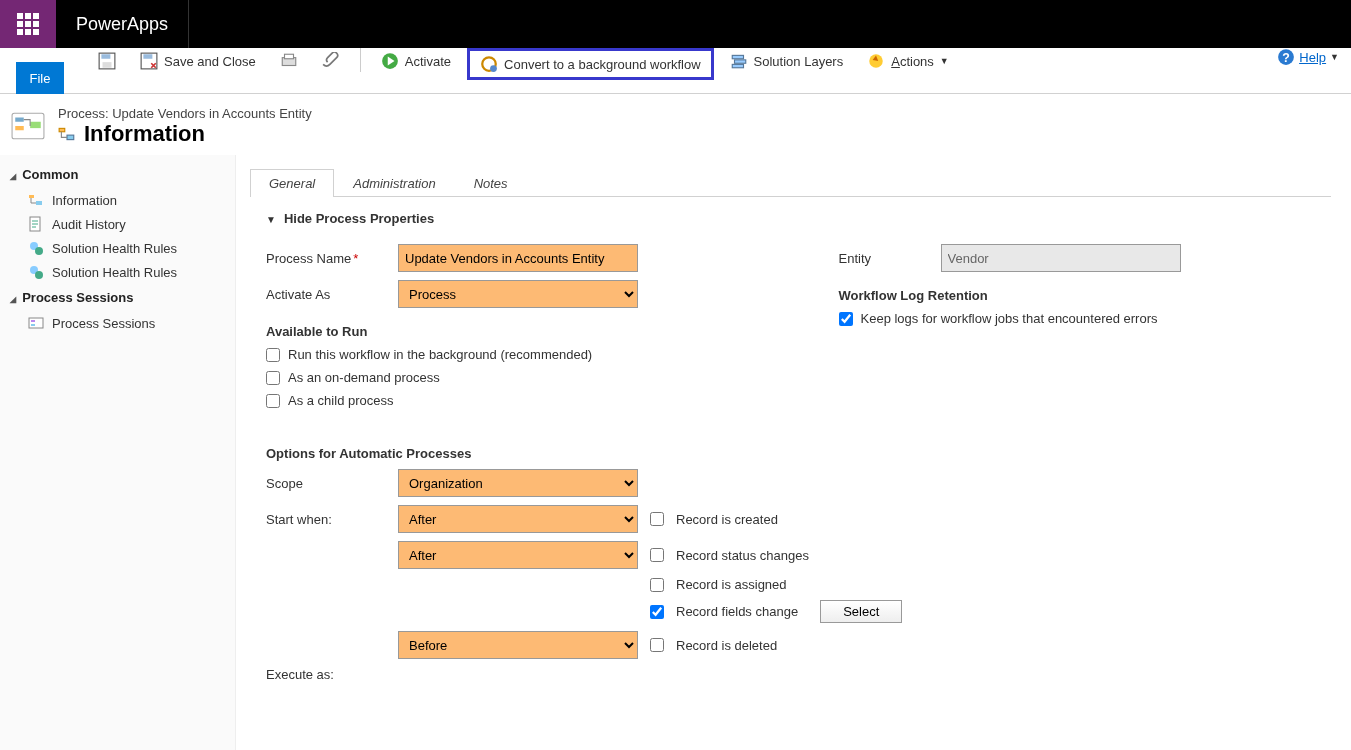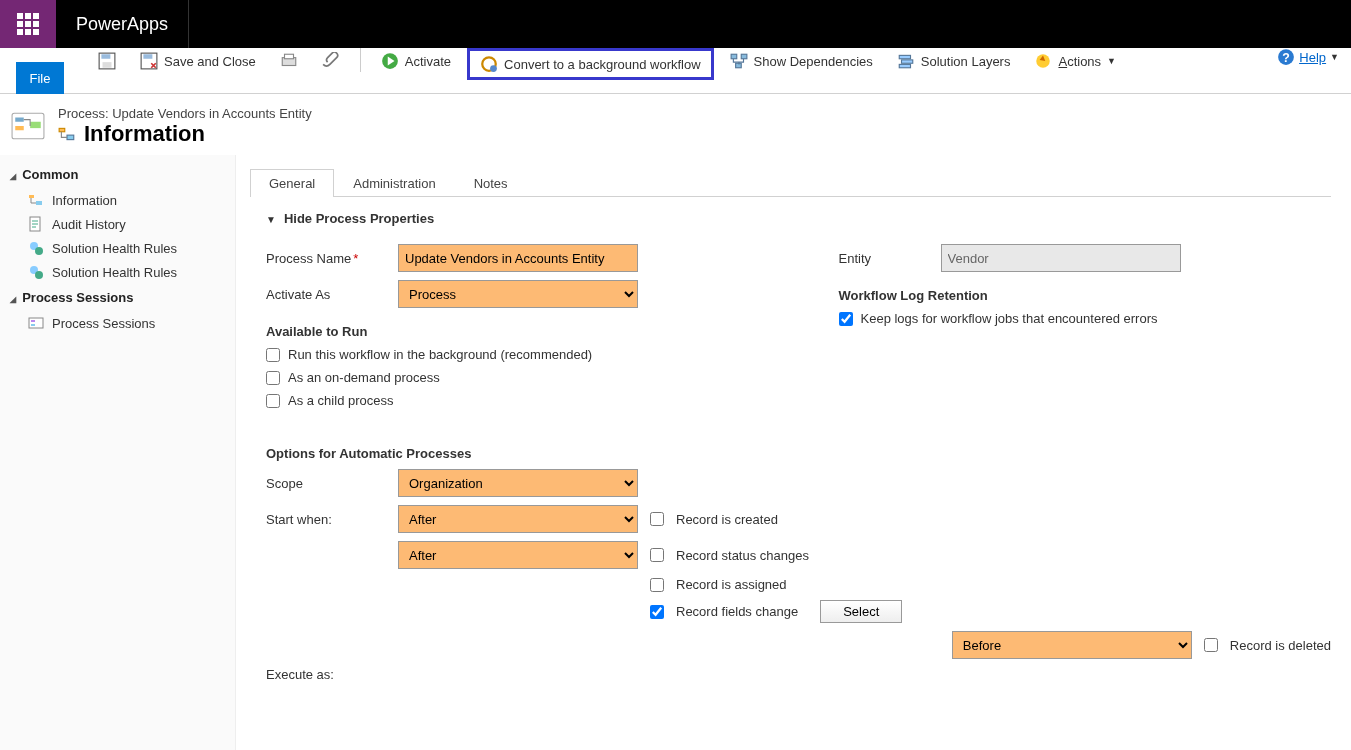--- a/index.html
+++ b/index.html
@@ -28,21 +28,21 @@
     .header-text .line2 { font-size: 22px; font-weight: 600; color: #000; }
 
     .sidebar { width: 236px; border-right: 1px solid #eee; background: #fafafa; padding-top: 6px; }
     .sidebar-group-hdr { display: flex; align-items: center; gap: 6px; padding: 6px 10px; font-weight: 600; color: #222; cursor: pointer; }
     .sidebar-item { display: flex; align-items: center; gap: 8px; padding: 4px 10px 4px 28px; cursor: pointer; color: #333; }
     .caret-down::before { content: "◢"; font-size: 8px; color: #555; transform: none; display: inline-block; }
 
     .main { flex: 1; display: flex; overflow: hidden; }
     .main-body { flex: 1; overflow-y: scroll; padding: 14px 20px 40px 14px; }
     .tab-row { border-bottom: 1px solid #d1d1d1; display: flex; }
-    .tab { padding: 6px 18px; border: 1px solid transparent; border-bottom: none; margin-bottom: -1px; cursor: pointer; color: #444; }
+    .tab { padding: 6px 18px; border: 1px solid transparent; border-bottom: none; margin-bottom: -1px; cursor: pointer; color: #444; font-style: italic; }
     .tab.active { border-color: #d1d1d1; background: #fff; }
     
     .section-hdr { font-weight: 600; margin: 10px 0; display: flex; align-items: center; gap: 8px; }
     .section-hdr .disclosure::before { content: "▼"; font-size: 10px; color: #333; }
 
     .form-grid { display: flex; gap: 80px; }
     .col { flex: 1; max-width: 520px; }
     .form-row { display: flex; align-items: center; margin: 8px 0; gap: 12px; }
     .label { width: 120px; color: #333; }
     .req::after { content: "*"; color: #c00; margin-left: 2px; }
@@ -134,31 +134,20 @@
   <span class="rib-btn highlighted" data-name="convert-to-background-workflow-button">
     <span class="rib-icon" data-name="convert-icon">
       <svg class="svg-stack-icon" viewBox="0 0 16 16">
           <circle cx="8" cy="8" r="6" fill="none" stroke="#c80" stroke-width="2"></circle>
           <circle cx="12" cy="12" r="3" fill="#58c"></circle>
         </svg>
     </span>
     <span data-name="convert-label">Convert to a background workflow</span>
   </span>
 
-  <span class="rib-btn" data-name="show-dependencies-button">
-    <span class="rib-icon" data-name="dependencies-icon">
-      <svg class="svg-stack-icon" viewBox="0 0 16 16">
-          <rect x="1" y="2" width="5" height="4" fill="#8bd" stroke="#579"></rect>
-          <rect x="10" y="2" width="5" height="4" fill="#8bd" stroke="#579"></rect>
-          <rect x="5" y="10" width="5" height="4" fill="#8bd" stroke="#579"></rect>
-          <path d="M3 6 v3 h9 v-3 M8 9 v2" stroke="#579" fill="none"></path>
-        </svg>
-    </span>
-    <span data-name="show-dependencies-label">Show Dependencies</span>
-  </span>
 
   <span class="rib-btn" data-name="solution-layers-button">
     <span class="rib-icon" data-name="layers-icon">
       <svg class="svg-stack-icon" viewBox="0 0 16 16">
           <rect x="2" y="3" width="10" height="3" fill="#9cf" stroke="#579"></rect>
           <rect x="4" y="7" width="10" height="3" fill="#9cf" stroke="#579"></rect>
           <rect x="2" y="11" width="10" height="3" fill="#9cf" stroke="#579"></rect>
         </svg>
     </span>
     <span data-name="solution-layers-label">Solution Layers</span>
@@ -342,21 +331,21 @@
           <input type="checkbox" data-name="record-assigned-checkbox" style="">
           <span data-name="record-assigned-label">Record is assigned</span>
         </div>
 
         <div class="form-row" style="margin-left:384px;">
           <input type="checkbox" checked="" data-name="record-fields-change-checkbox" style="">
           <span data-name="record-fields-change-label">Record fields change</span>
           <button class="btn-std" style="margin-left:10px;" data-name="select-fields-button">Select</button>
         </div>
 
-        <div class="form-row indent" style="margin-left:132px;justify-content:flex-end;">
+        <div class="form-row indent" style="margin-left:132px;">
           <select data-name="start-when-select-3"><option>Before</option></select>
           <input type="checkbox" data-name="record-deleted-checkbox" style="">
           <span data-name="record-deleted-label">Record is deleted</span>
         </div>
 
         <div class="form-row" style="align-items:flex-start;">
           <span class="label" data-name="execute-as-label">Execute as:</span>
         </div>
       </div>
     </div>

